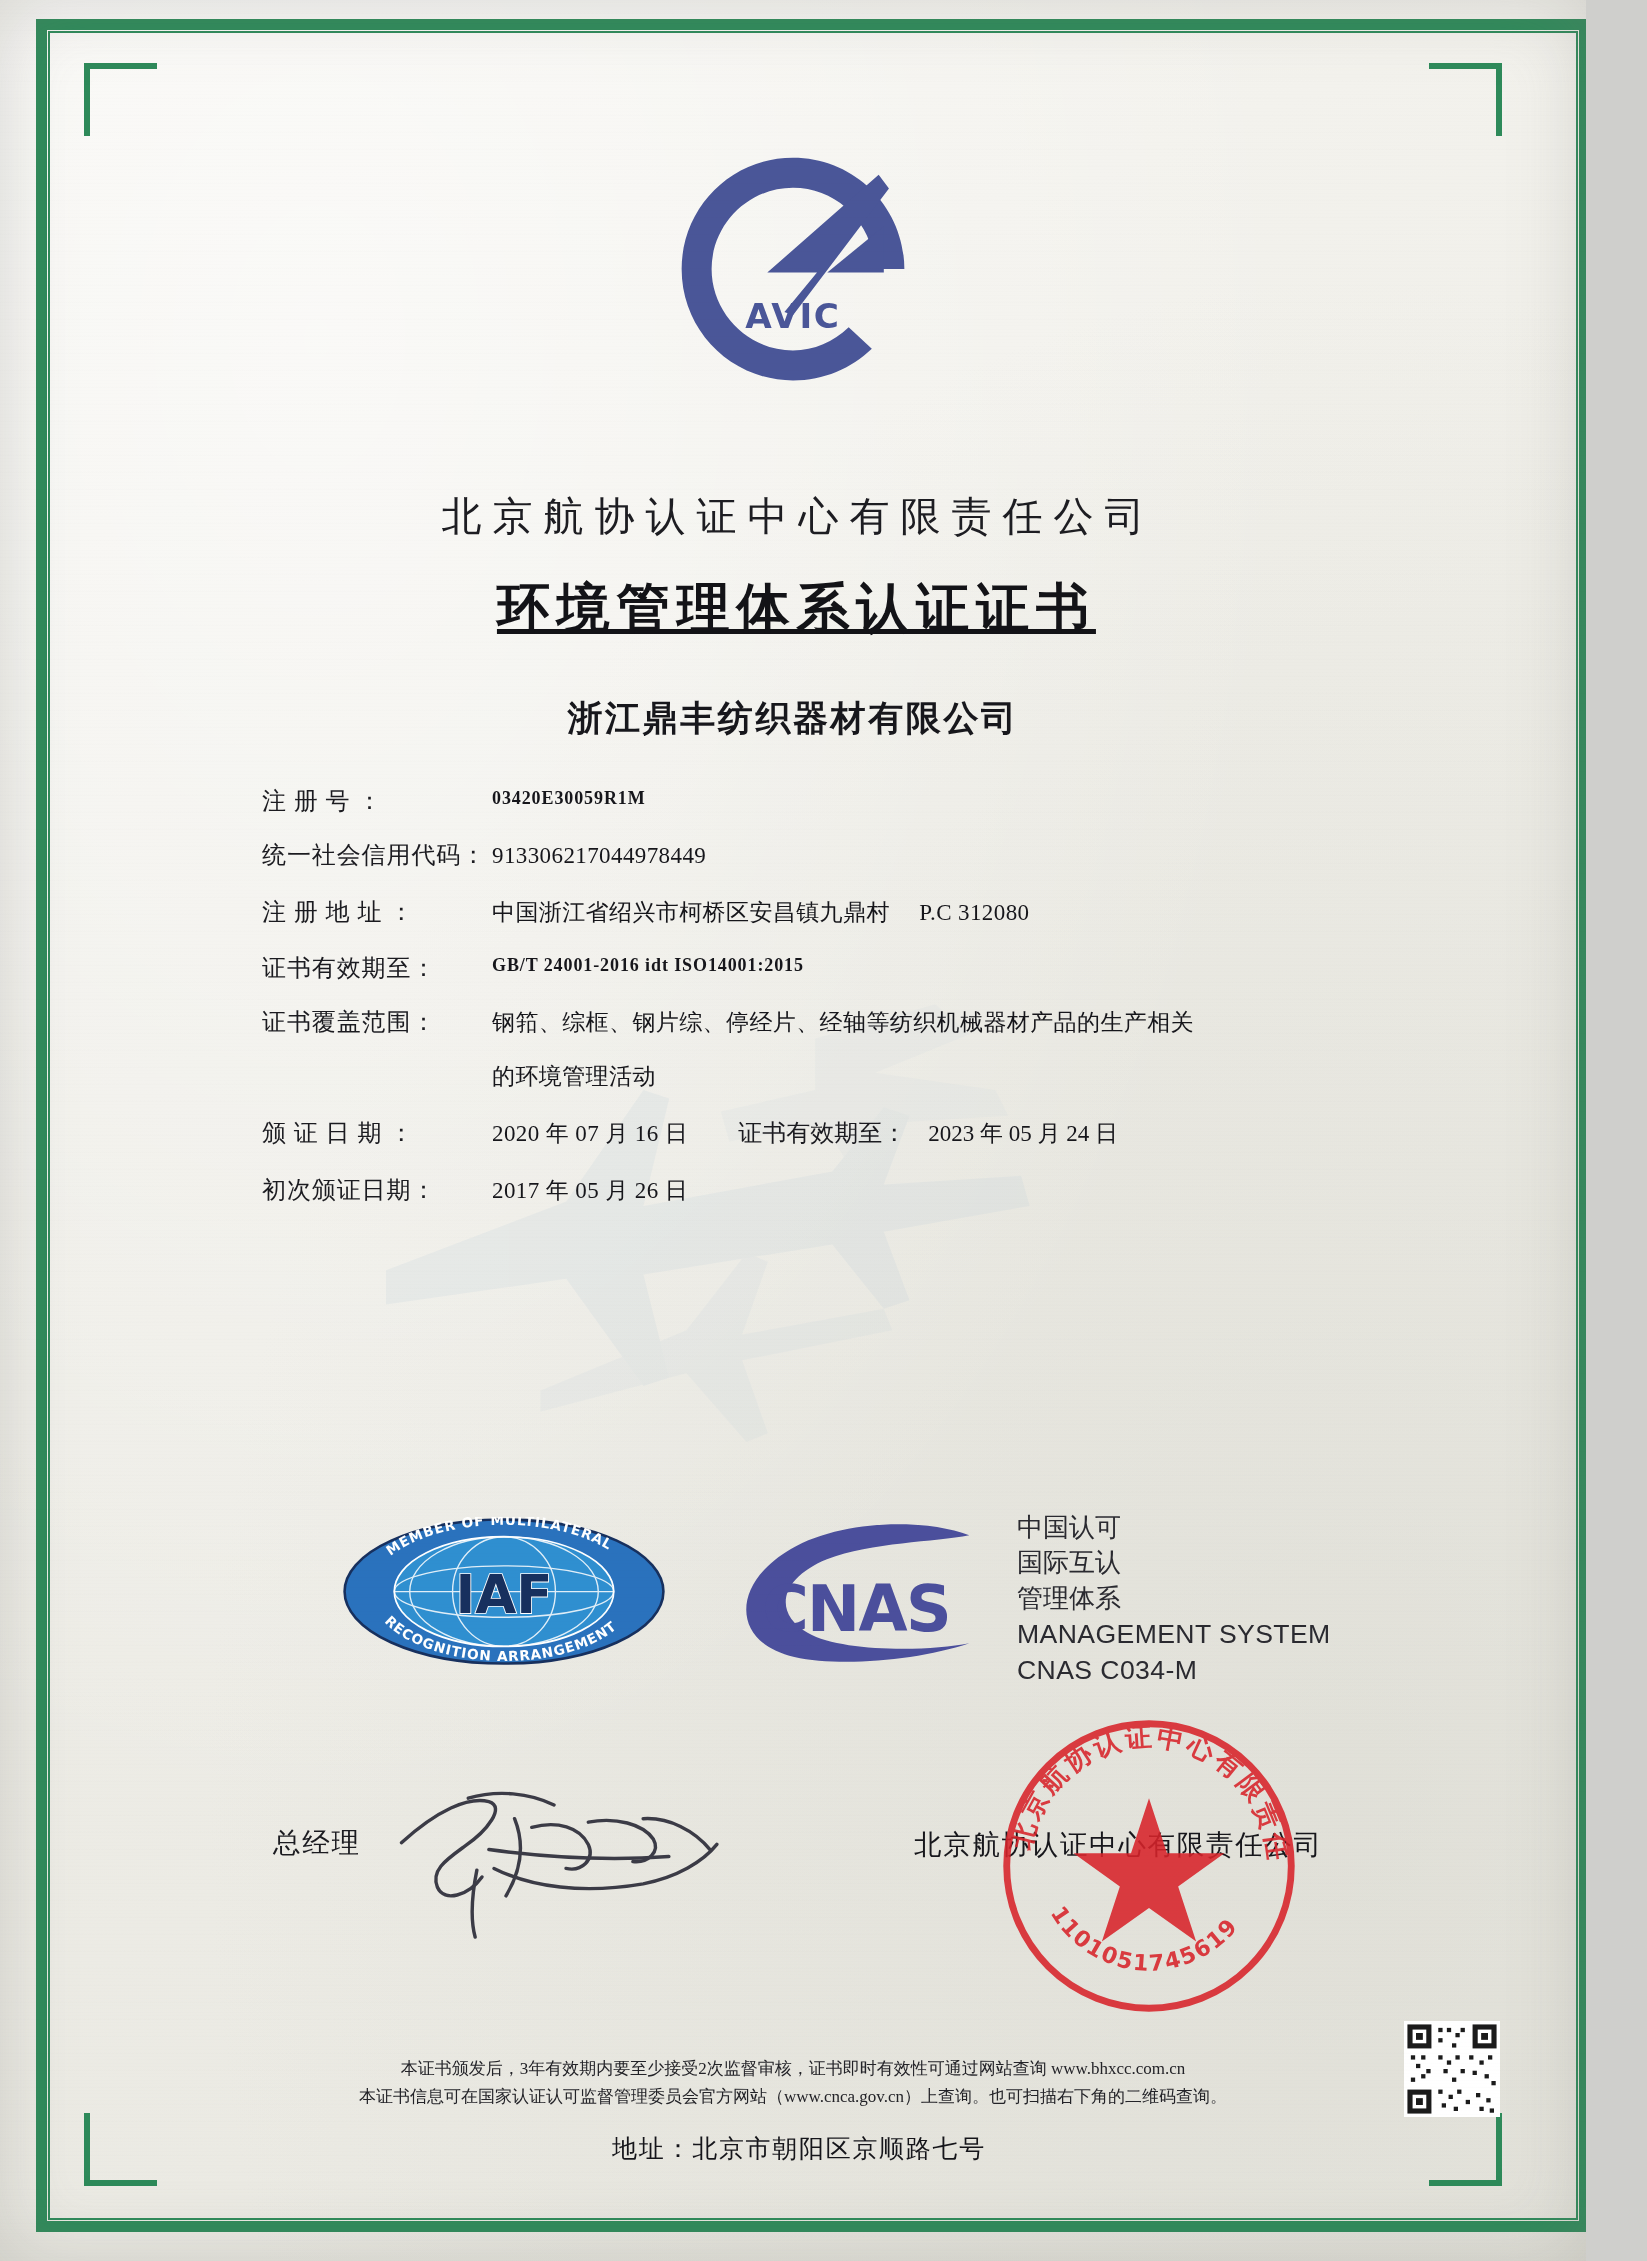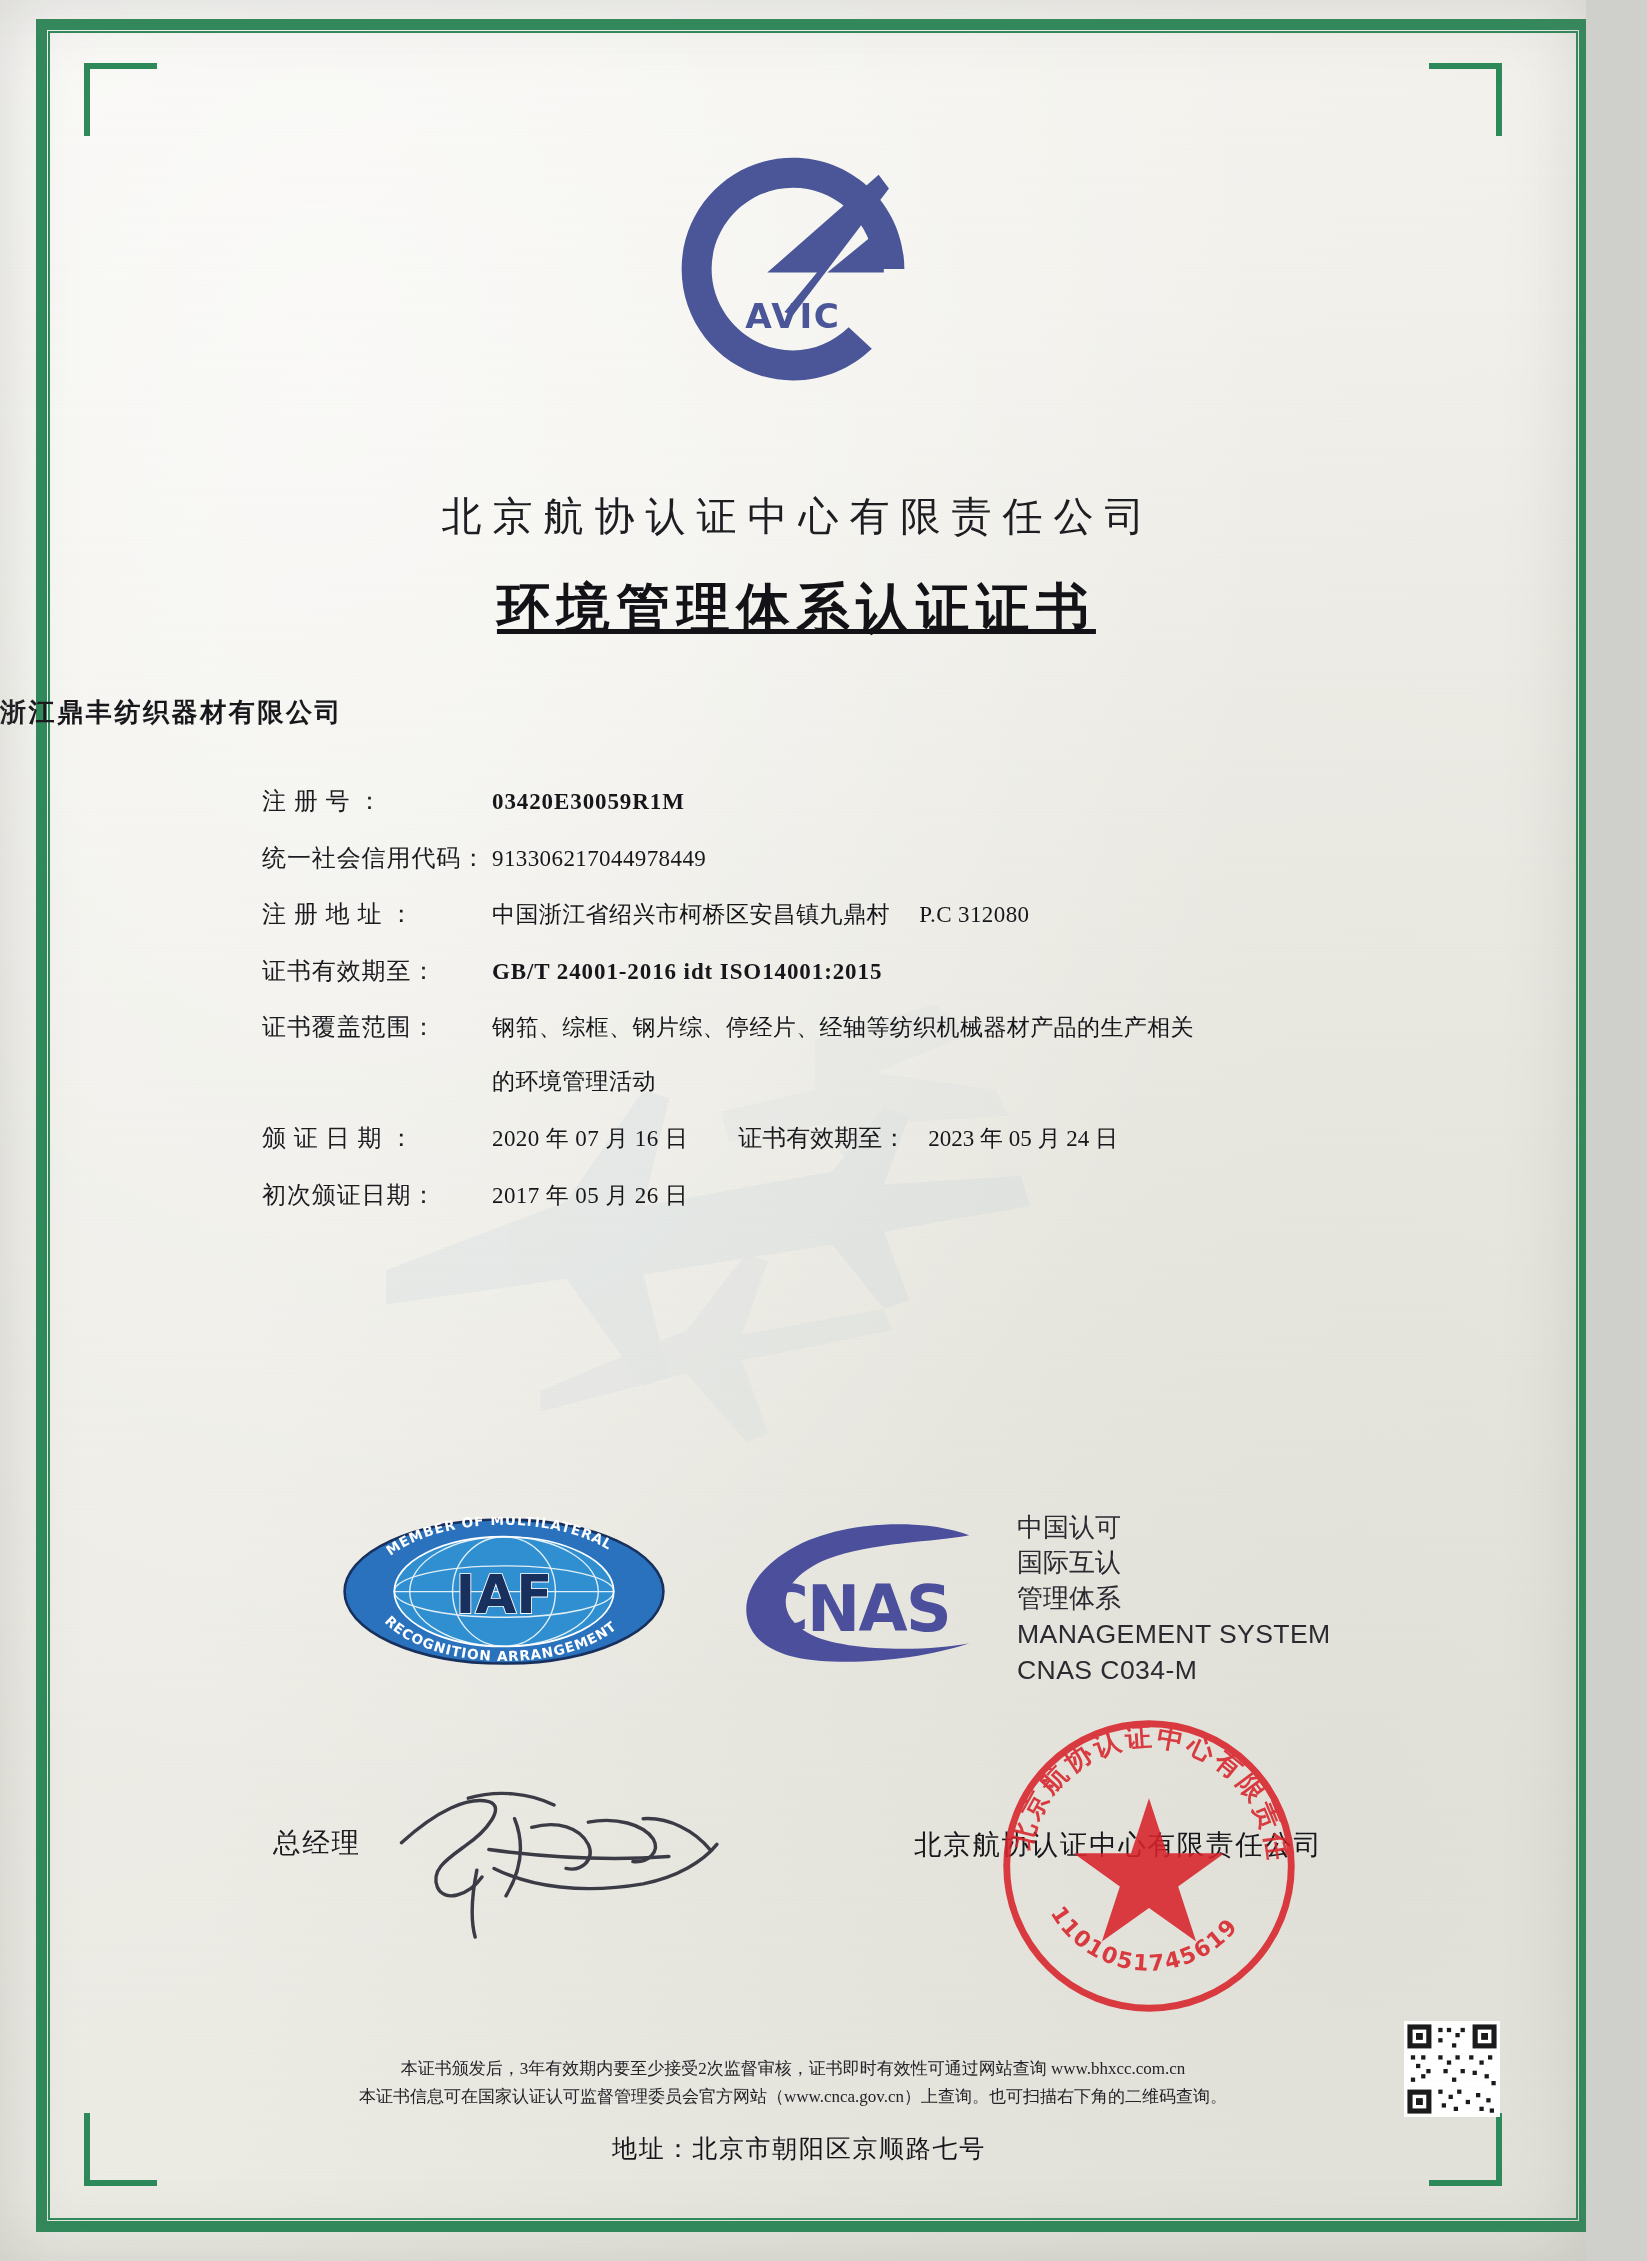--- a/index.html
+++ b/index.html
@@ -118,22 +118,23 @@
     font-weight: bold;
     letter-spacing: 6.9px;
     color: #131317;
     text-indent: 6.9px;
     text-decoration: underline;
   }
   .company {
     position: absolute;
     top: 695px;
     left: 0; right: 0;
-    font-family: "Liberation Serif", serif;
-    font-size: 26px;
+    text-align: center;
+    font-family: "Liberation Serif", serif;
+    font-size: 35px;
     font-weight: bold;
     letter-spacing: 2.6px;
     color: #17171c;
   }
 
   
   .fields {
     position: absolute;
     left: 262px;
     top: 785px;
@@ -153,21 +154,21 @@
     letter-spacing: 0.9px;
     white-space: nowrap;
   }
   .val {
     font-family: "Liberation Serif", serif;
     font-size: 23px;
     color: #16161b;
     letter-spacing: 0.4px;
     line-height: 1.5;
   }
-  .val.bold { font-weight: bold; font-size: 23px; letter-spacing: 0.9px; }
+  .val.bold { font-weight: bold; font-size: 18px; letter-spacing: 0.9px; }
   .val-wrap { max-width: 858px; }
   .row-dates {
     display: flex;
     align-items: baseline;
     margin-top: 23px;
     margin-bottom: 22px;
   }
   .date-lbl2 {
     font-family: "Liberation Serif", serif;
     font-size: 24px;

